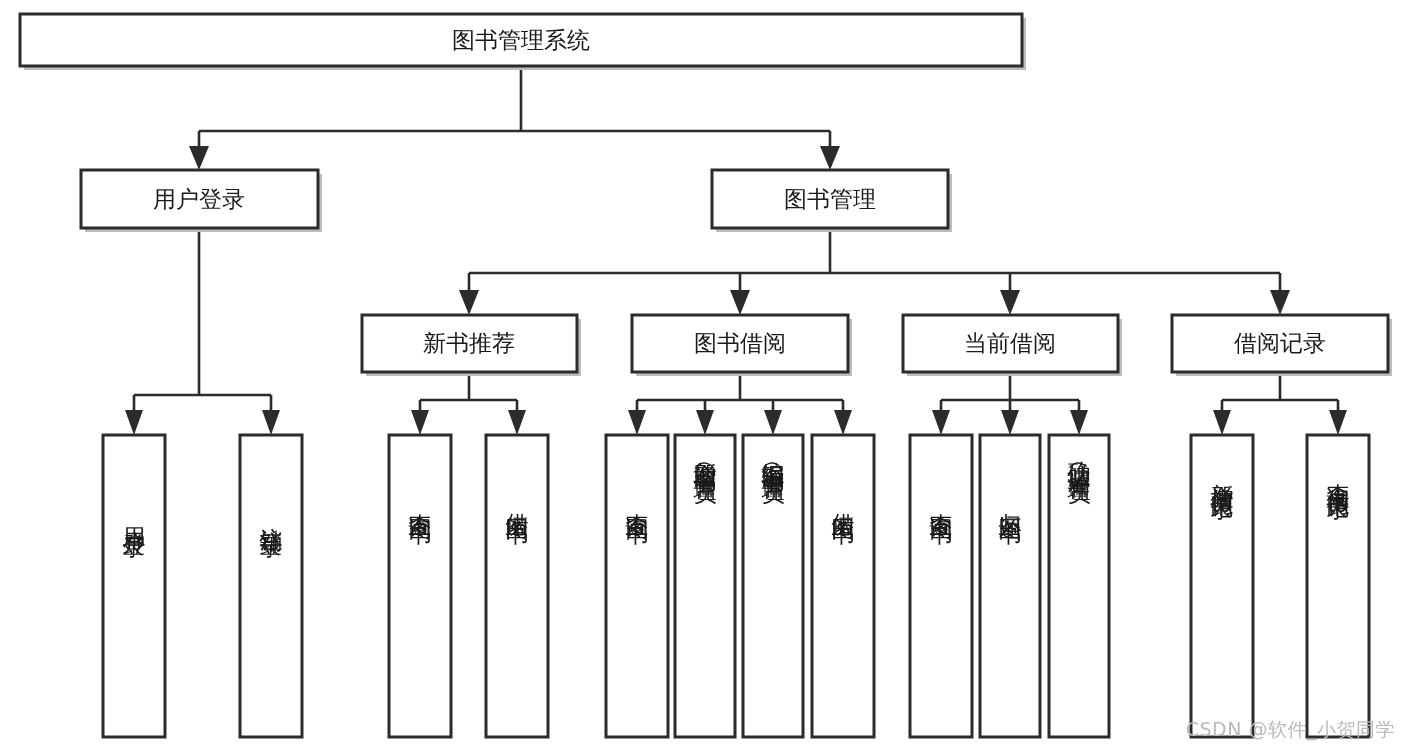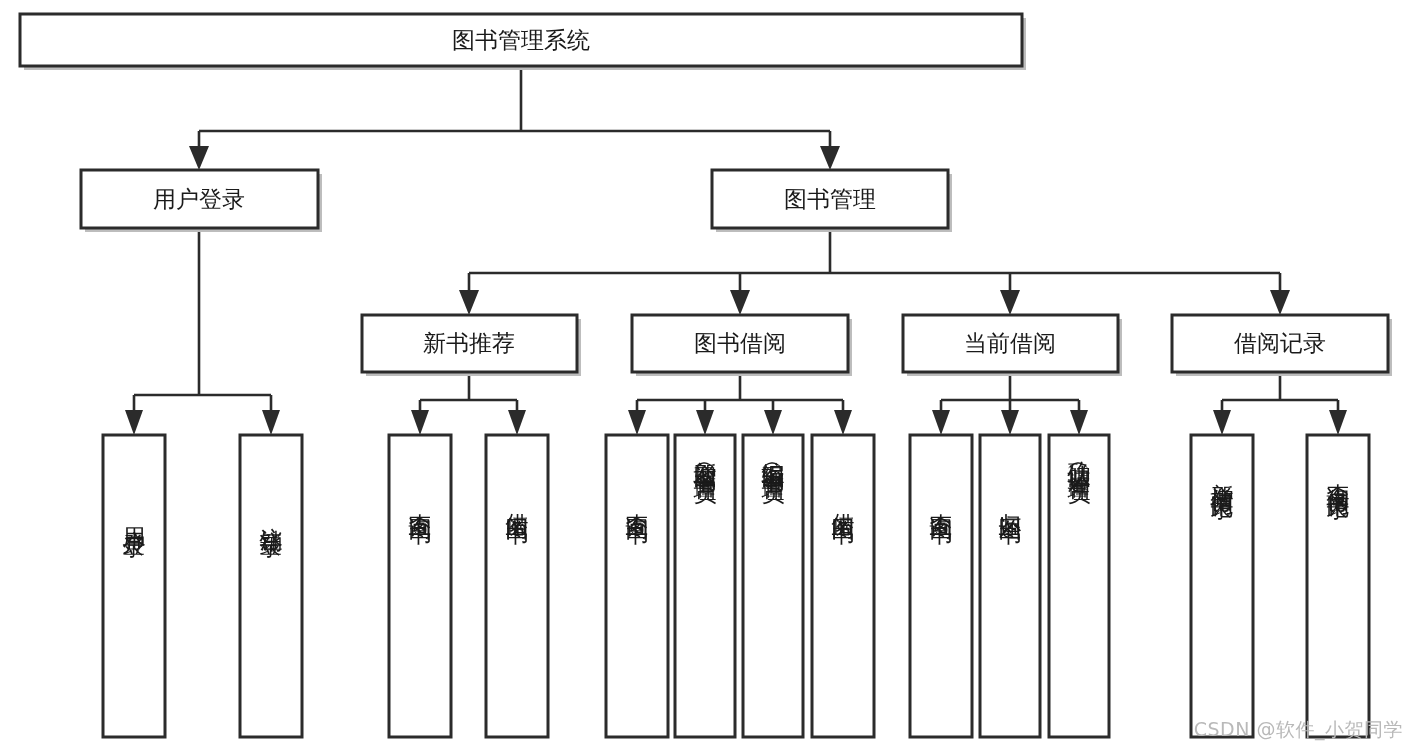--- a/index.html
+++ b/index.html
@@ -64,21 +64,21 @@
     text-orientation: upright;
     font-family: "DejaVu Sans", "Liberation Sans", sans-serif;
     font-size: 23px;
     line-height: 1.18;
     color: #1a1a1a;
     letter-spacing: 3px;
     white-space: nowrap;
   }
   .watermark {
     position: absolute;
-    right: 2px;
+    right: 10px;
     bottom: 4px;
     font-family: "DejaVu Sans", "Liberation Sans", sans-serif;
     font-size: 19px;
     color: #b9b9b9;
     letter-spacing: 0.5px;
     white-space: nowrap;
   }
 </style>
 </head>
 <body>

